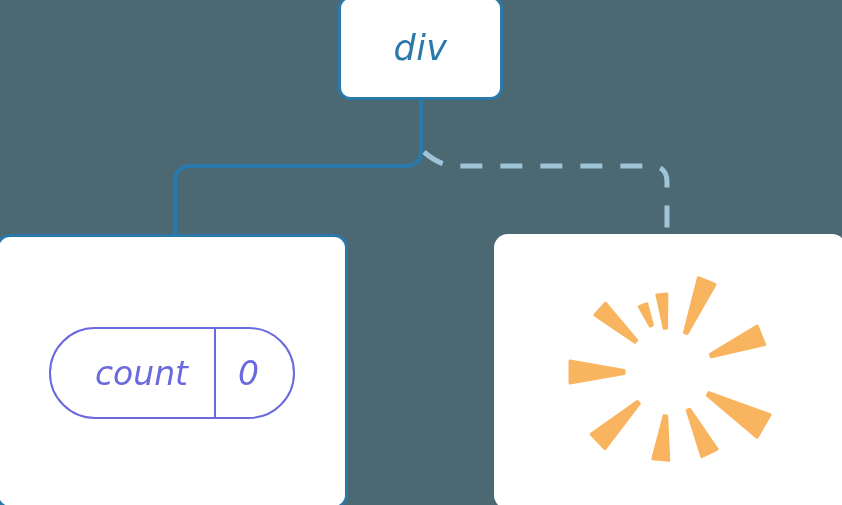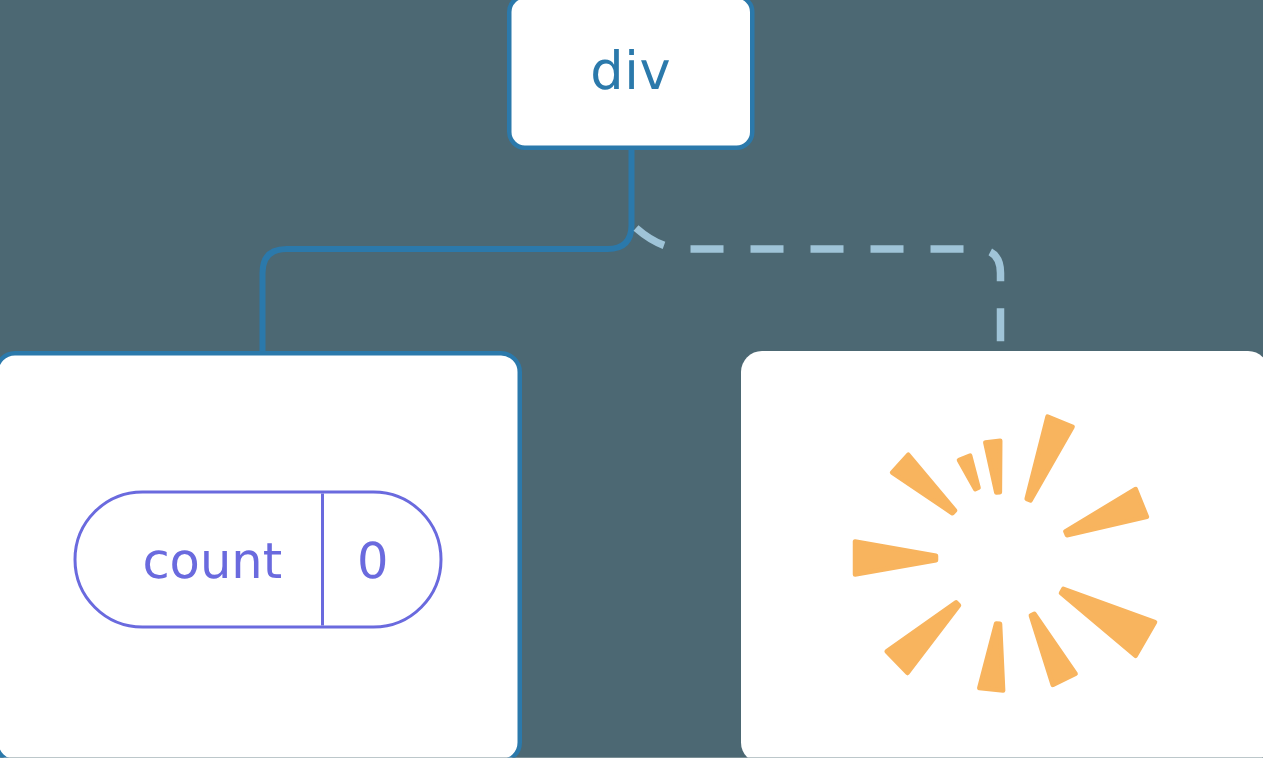--- a/index.html
+++ b/index.html
@@ -12,20 +12,21 @@
     height: 505px;
     overflow: hidden;
     font-family: "DejaVu Sans", "Liberation Sans", sans-serif;
   }
   #stage {
     position: relative;
     width: 842px;
     height: 505px;
     background: #4c6873;
     overflow: hidden;
+    font-style: italic;
   }
 
   
   #connectors {
     position: absolute;
     left: 0;
     top: 0;
     width: 842px;
     height: 505px;
     z-index: 1;

